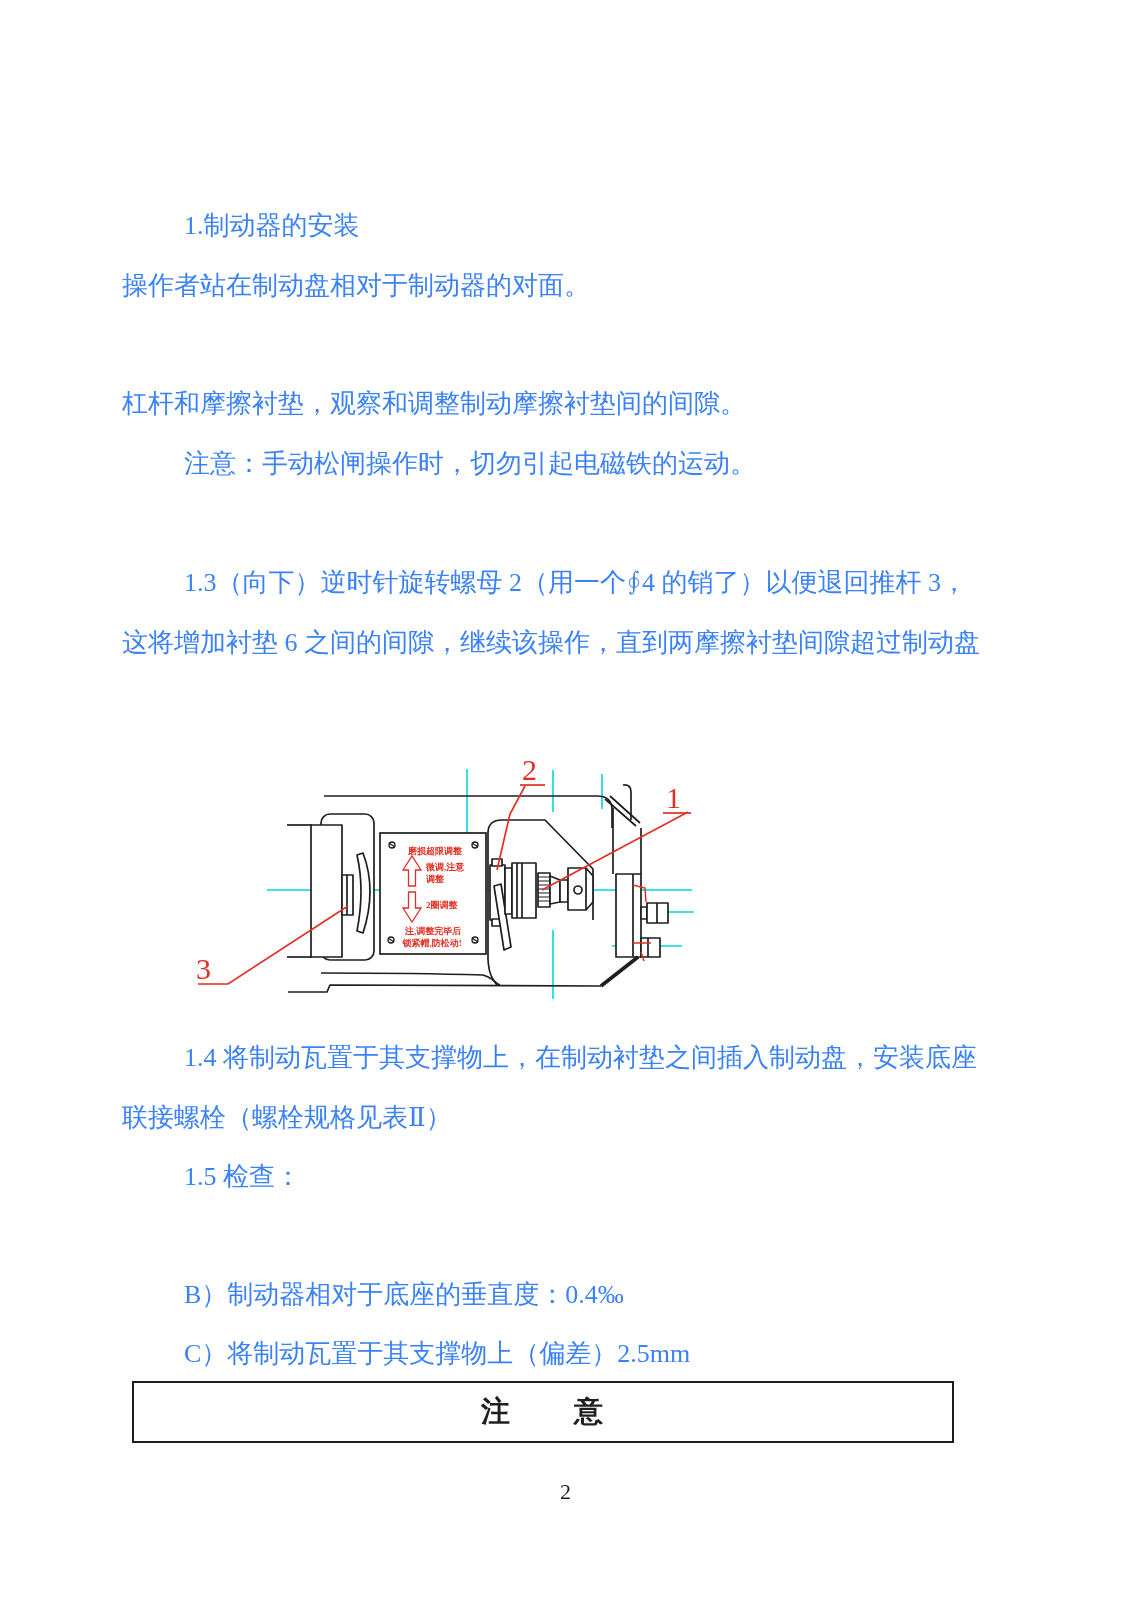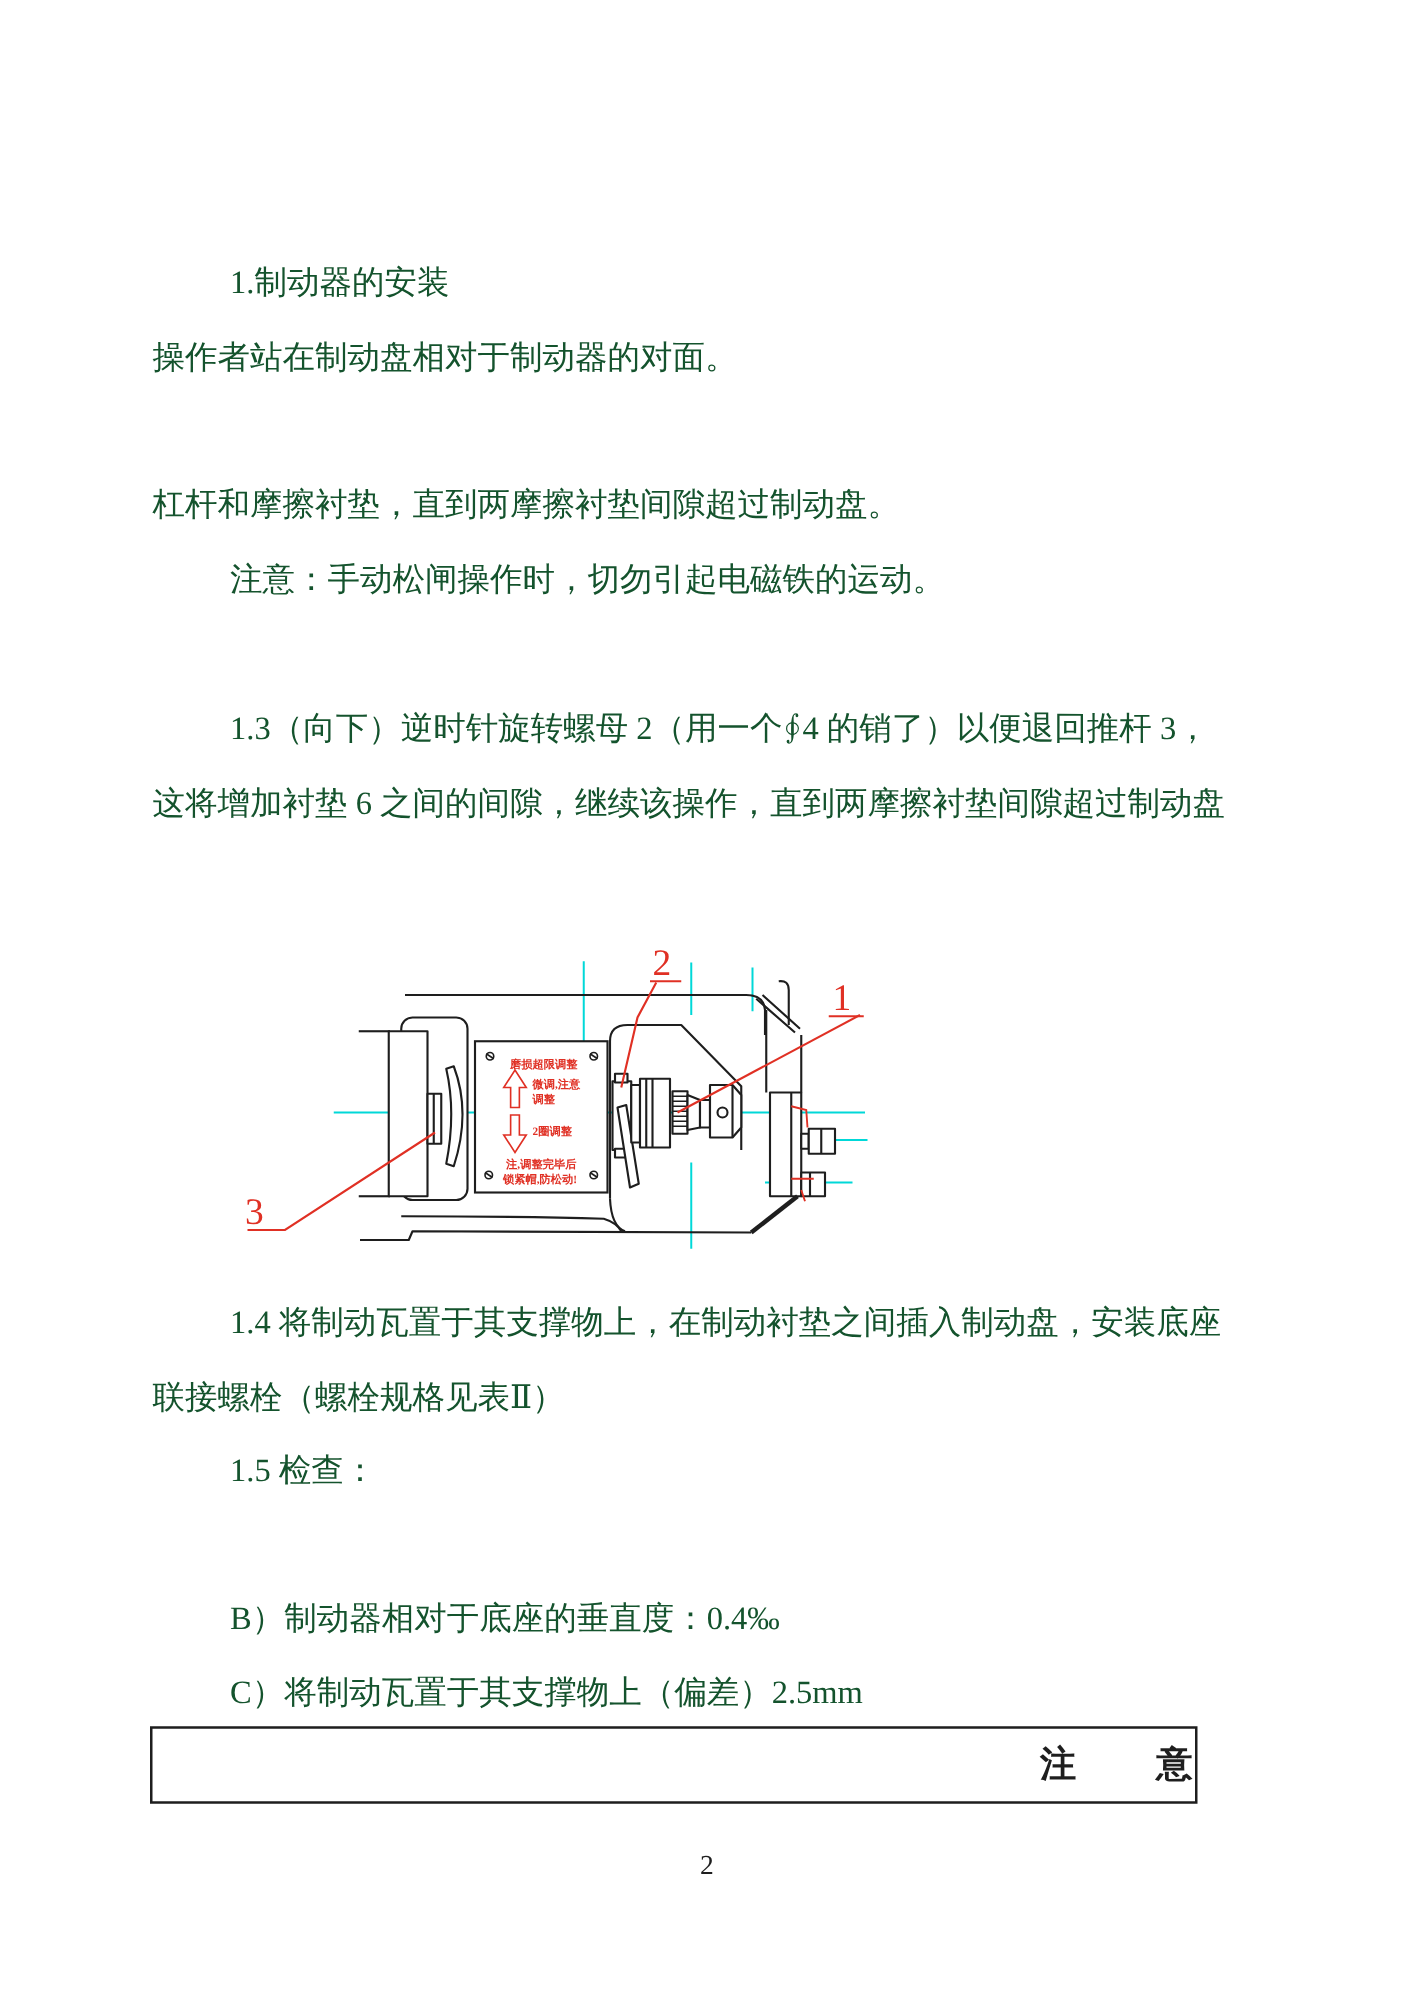--- a/index.html
+++ b/index.html
@@ -2,42 +2,42 @@
 <html><head>
 <meta charset="utf-8">
 <style>
   html,body{margin:0;padding:0;background:#888;}
   #page{
     position:relative;width:1131px;height:1600px;background:#ffffff;
     font-family:"Liberation Serif","DejaVu Serif",serif;color:#1e1e1e;overflow:hidden;
   }
   .tline{
     position:absolute;left:122px;width:900px;font-size:26px;line-height:34px;
-    white-space:nowrap;color:#14532d;
+    white-space:nowrap;color:#3b82f6;
   }
   .tline.ind{left:184px;}
   #noteBox{
-    position:absolute;left:120px;top:1381px;width:818px;height:58px;
-    border:2px solid #1e1e1e;display:flex;align-items:center;justify-content:flex-end;padding-left:16px;
+    position:absolute;left:132px;top:1381px;width:818px;height:58px;
+    border:2px solid #1e1e1e;display:flex;align-items:center;justify-content:center;
   }
   #noteBox span{font-size:29px;font-weight:600;letter-spacing:2px;}
   #pageNum{
     position:absolute;left:0;top:1479px;width:1131px;text-align:center;font-size:22px;
   }
   #diagram{position:absolute;left:180px;top:740px;}
   svg text{font-family:"Liberation Serif","DejaVu Serif",serif;}
 </style>
 </head>
 <body>
 
 <div id="page">
 
   <div class="tline ind" style="top:209px">1.制动器的安装</div>
   <div class="tline" style="top:269px">操作者站在制动盘相对于制动器的对面。</div>
-  <div class="tline" style="top:387px">杠杆和摩擦衬垫，直到两摩擦衬垫间隙超过制动盘。</div>
+  <div class="tline" style="top:387px">杠杆和摩擦衬垫，观察和调整制动摩擦衬垫间的间隙。</div>
   <div class="tline ind" style="top:447px">注意：手动松闸操作时，切勿引起电磁铁的运动。</div>
   <div class="tline ind" style="top:566px">1.3（向下）逆时针旋转螺母 2（用一个∮4 的销了）以便退回推杆 3，</div>
   <div class="tline" style="top:626px">这将增加衬垫 6 之间的间隙，继续该操作，直到两摩擦衬垫间隙超过制动盘</div>
   <div class="tline ind" style="top:1041px">1.4 将制动瓦置于其支撑物上，在制动衬垫之间插入制动盘，安装底座</div>
   <div class="tline" style="top:1101px">联接螺栓（螺栓规格见表Ⅱ）</div>
   <div class="tline ind" style="top:1160px">1.5 检查：</div>
   <div class="tline ind" style="top:1278px">B）制动器相对于底座的垂直度：0.4‰</div>
   <div class="tline ind" style="top:1337px">C）将制动瓦置于其支撑物上（偏差）2.5mm</div>
 
   <svg id="diagram" width="525" height="268" viewBox="180 738 525 268">

